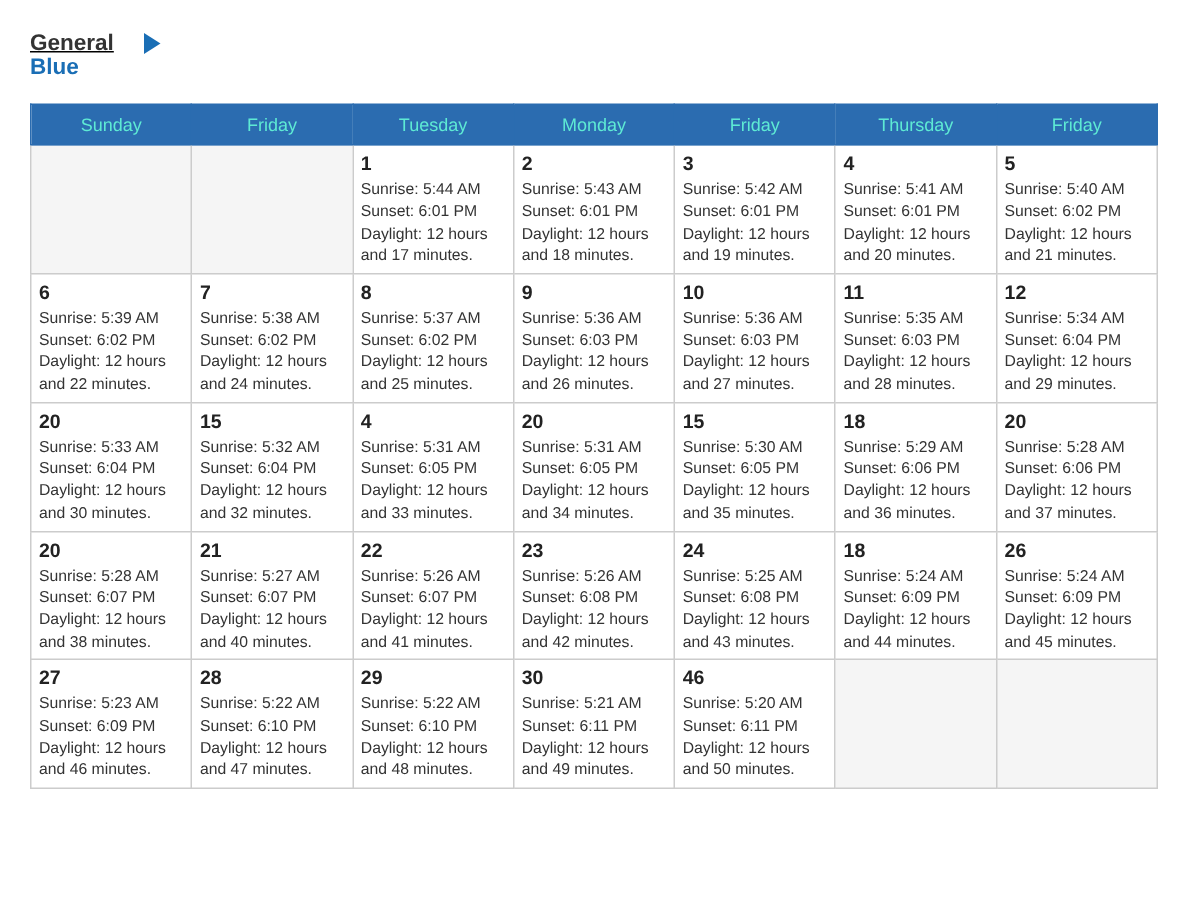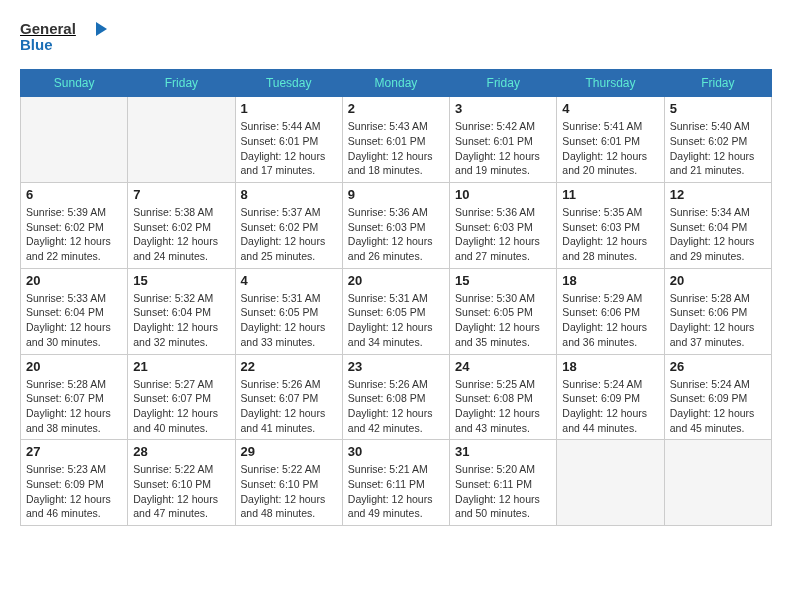--- a/index.html
+++ b/index.html
@@ -229,20 +229,20 @@
         </td>
         <td>
           <div class="day-num">29</div>
           <div class="day-info">Sunrise: 5:22 AM<br>Sunset: 6:10 PM<br>Daylight: 12 hours<br>and 48 minutes.</div>
         </td>
         <td>
           <div class="day-num">30</div>
           <div class="day-info">Sunrise: 5:21 AM<br>Sunset: 6:11 PM<br>Daylight: 12 hours<br>and 49 minutes.</div>
         </td>
         <td>
-          <div class="day-num">31</div>
+          <div class="day-num">46</div>
           <div class="day-info">Sunrise: 5:20 AM<br>Sunset: 6:11 PM<br>Daylight: 12 hours<br>and 50 minutes.</div>
         </td>
         <td class="empty"></td>
         <td class="empty"></td>
       </tr>
     </tbody>
 </table>
 
 </body></html>

